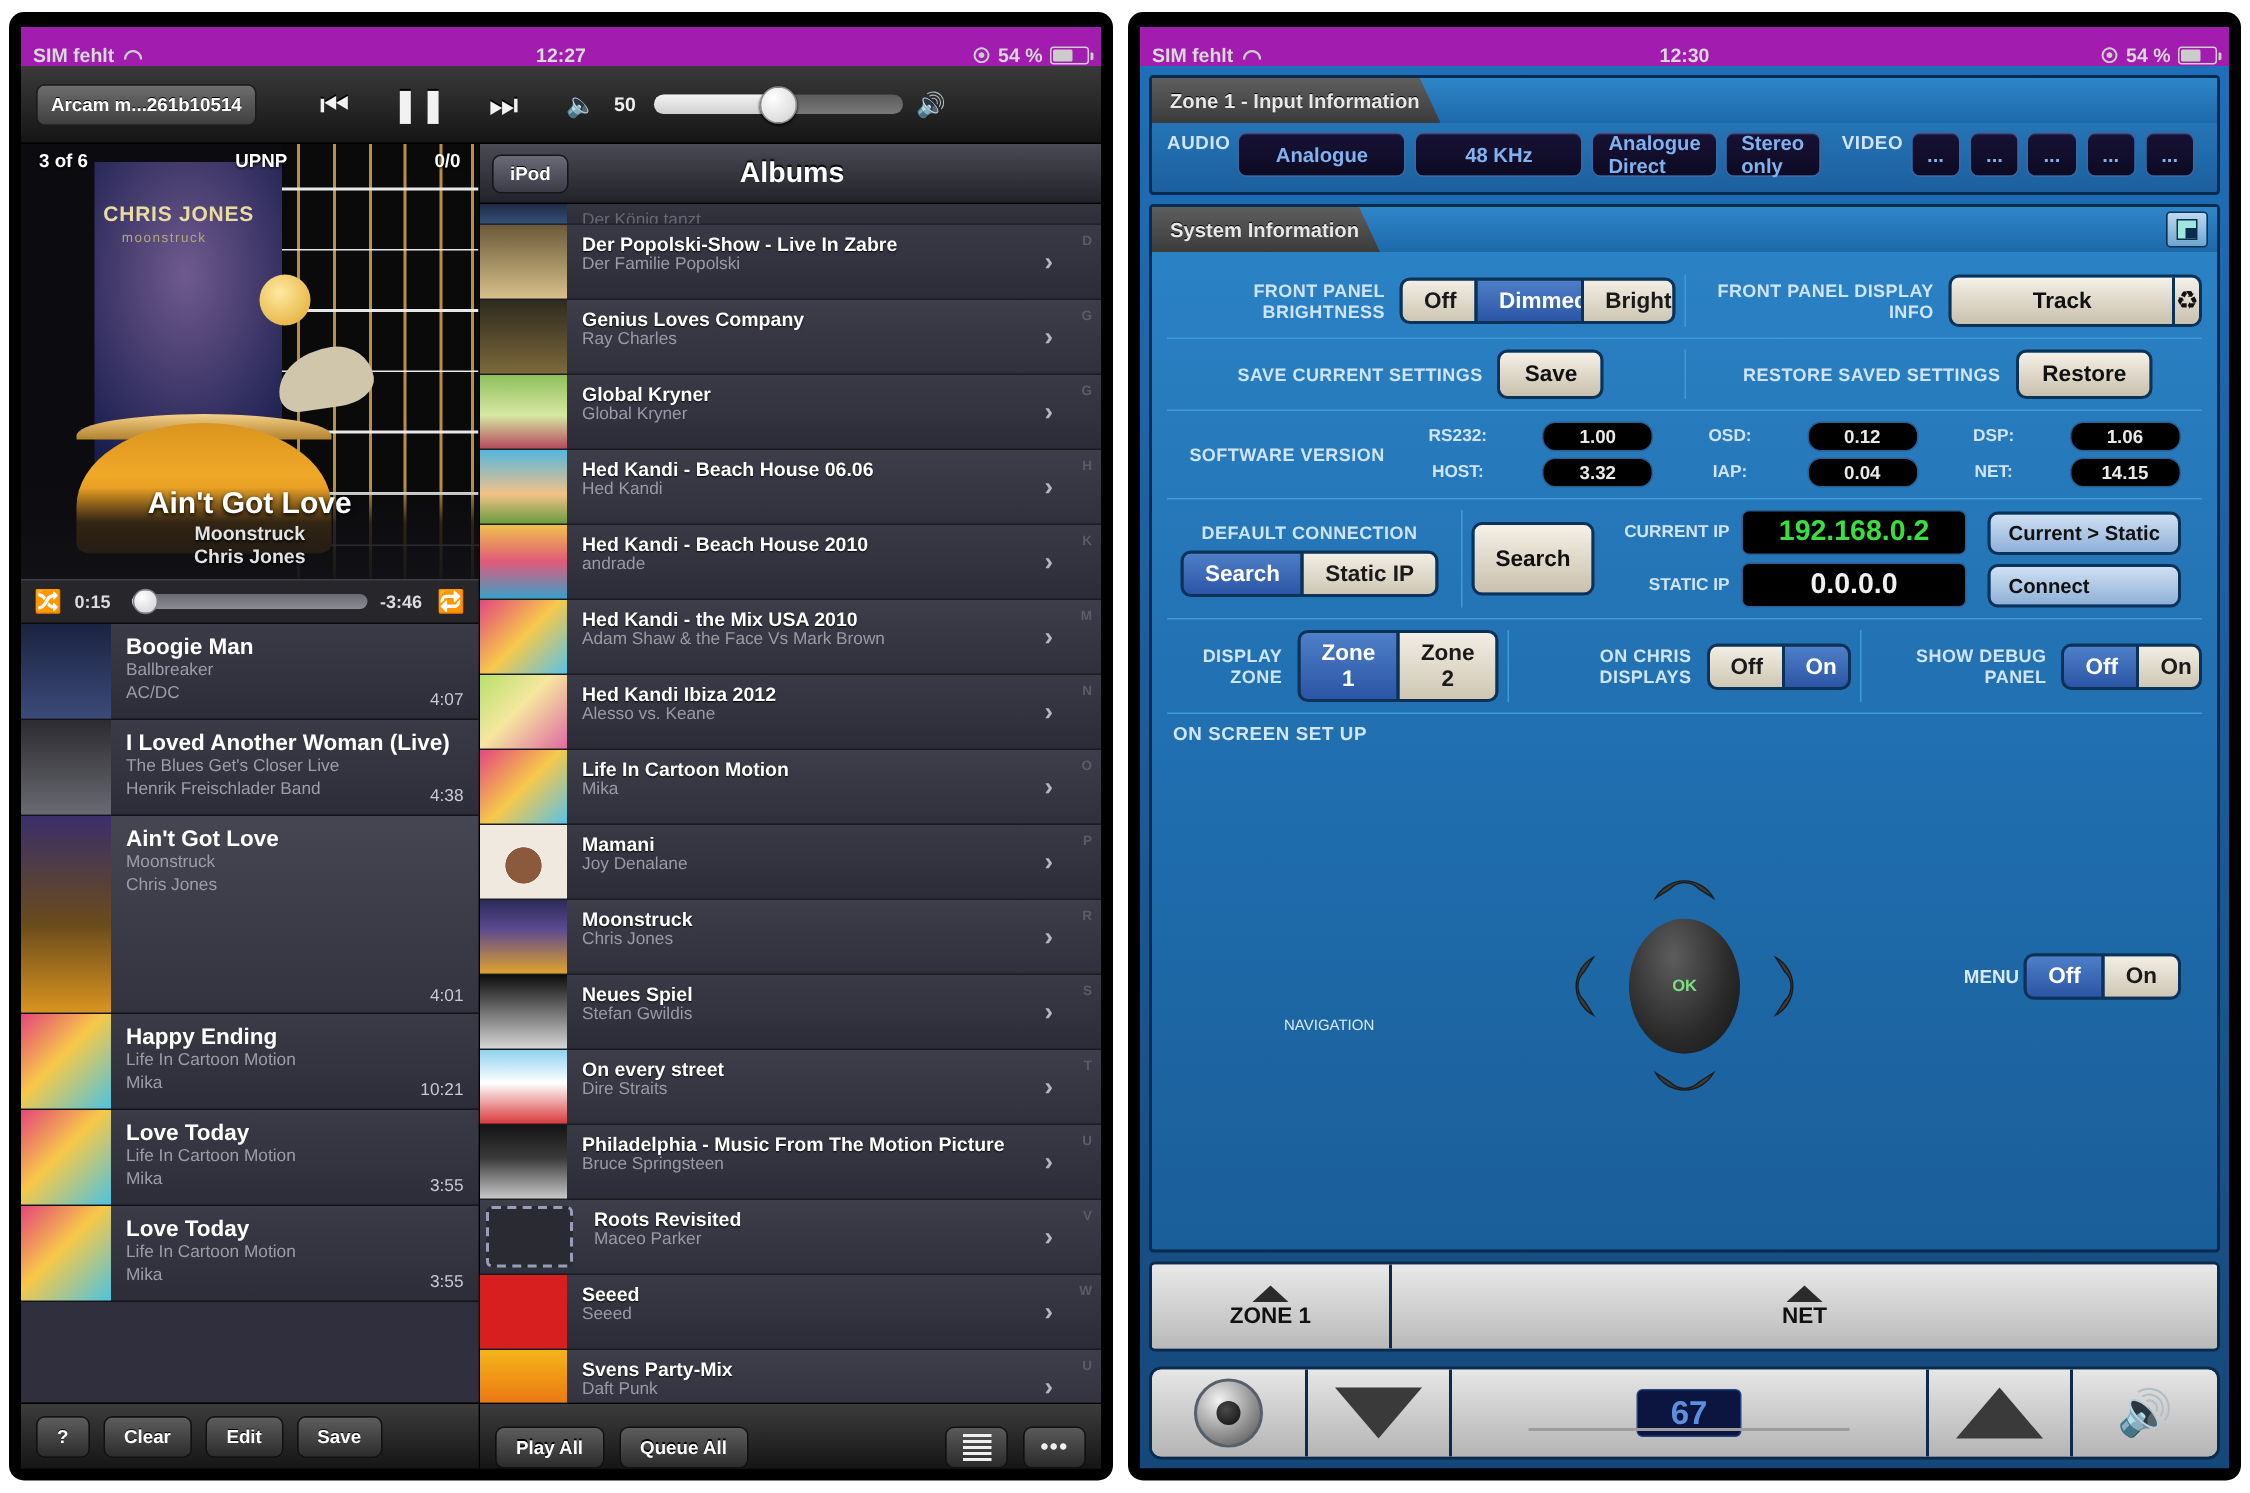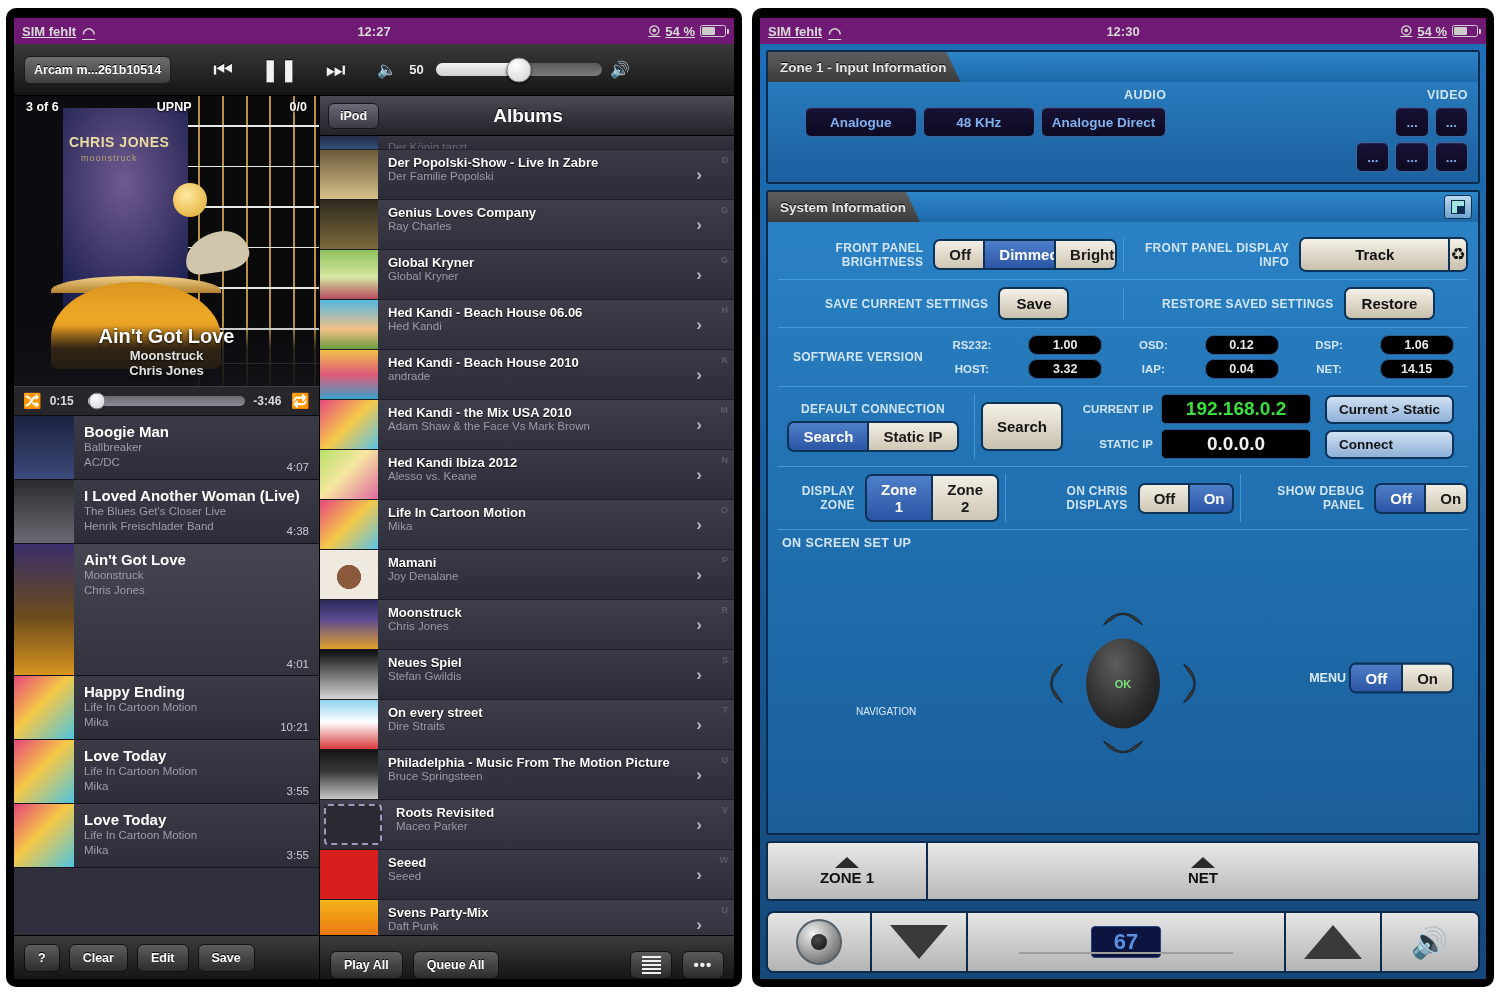--- a/index.html
+++ b/index.html
@@ -8,22 +8,22 @@
   .stage { position:relative; width:1500px; height:995px; background:#ffffff; }
 
   
   .ipad { position:absolute; border-radius:10px; background:#000; }
   .ipad-left  { left:6px;  top:8px;  width:736px;  height:979px; padding:10px 8px 8px 8px; }
   .ipad-right { left:752px; top:8px; width:742px; height:979px; padding:10px 8px 8px 8px; }
 
   .screen { width:100%; height:100%; overflow:hidden; position:relative; }
 
   
-  .statusbar { height:26px; background:#701a75; color:#d8d8d8; font-size:13px; font-weight:bold;
-               display:flex; align-items:center; padding:0 8px; position:relative;text-decoration:underline; }
+  .statusbar { height:26px; background:#a21caf; color:#d8d8d8; font-size:13px; font-weight:bold;
+               display:flex; align-items:flex-end; padding:0 8px; position:relative; }
   .sb-left { display:flex; align-items:center; gap:6px; }
   .sb-center { position:absolute; left:0; right:0; text-align:center; font-size:13px; }
   .sb-right { margin-left:auto; display:flex; align-items:center; gap:5px; position:relative; z-index:2;}
   .wifi-ico { display:inline-block; width:14px; height:11px; position:relative; }
   .wifi-ico::before{ content:"\25E0"; font-size:15px; line-height:11px; color:#ccc;}
   .batt { width:26px; height:12px; border:1.5px solid #ccc; border-radius:2.5px; position:relative; display:inline-block; }
   .batt::after { content:""; position:absolute; right:-4px; top:3px; width:2.5px; height:5px; background:#ccc; border-radius:0 1px 1px 0;}
   .batt i { position:absolute; left:1px; top:1px; bottom:1px; width:54%; background:#ccc; border-radius:1px; display:block;}
   .loc-ico { font-size:12px; color:#ccc; }
 
@@ -133,21 +133,21 @@
 
   .panel { border:2px solid #0b2b4e; border-radius:3px; position:relative; }
   .tabhdr { height:30px; background:linear-gradient(#2e86c9,#1d69aa); display:flex; align-items:center; position:relative;}
   .tab { height:30px; background:linear-gradient(#5e5e5e,#3b3b3b); color:#e8e8e8; font-size:13.5px; font-weight:bold;
          display:flex; align-items:center; padding:0 14px 0 12px; position:relative;
          clip-path:polygon(0 0, calc(100% - 14px) 0, 100% 100%, 0 100%); text-shadow:0 -1px 0 #000;}
 
   
   .zone1 { background:linear-gradient(#2b83c6,#1c5f9e); }
   .z1-body { padding:6px 10px 10px 10px; display:flex; gap:14px; }
-  .z1-col { display:flex; flex-direction:column; gap:5px;align-items:flex-end; }
+  .z1-col { display:flex; flex-direction:row; gap:5px; }
   .z1-lab { color:#cfe4f6; font-size:12.5px; font-weight:bold; letter-spacing:.4px; }
   .z1-row { display:flex; gap:6px; }
   .pill { background:linear-gradient(#171235,#0d0a22); border:1px solid #3c66a0; border-radius:6px;
           color:#7fb2ee; font-size:13.5px; font-weight:bold; height:30px; display:flex; align-items:center;
           justify-content:center; padding:0 10px; box-shadow:inset 0 1px 0 #2a2550; }
   .pill.wide { flex:1; }
 
   
   .sysinfo { flex:1; background:linear-gradient(#2b83c6,#1f6cac 60%, #1a5e99); display:flex; flex-direction:column; min-height:0;}
   .sys-save { position:absolute; right:6px; top:3px; width:28px; height:24px; border-radius:3px;
@@ -617,20 +617,23 @@
             <div class="tab">Zone 1 - Input Information</div>
           </div>
           <div class="z1-body">
             <div class="z1-col" style="flex:1.35">
               <div class="z1-lab">AUDIO</div>
               <div class="z1-row">
                 <div class="pill" style="min-width:112px">Analogue</div>
                 <div class="pill" style="min-width:112px">48 KHz</div>
                 <div class="pill wide">Analogue Direct</div>
               </div>
+              <div class="z1-row">
+                <div class="pill wide">Stereo only</div>
+              </div>
             </div>
             <div class="z1-col" style="flex:1">
               <div class="z1-lab">VIDEO</div>
               <div class="z1-row">
                 <div class="pill wide">...</div>
                 <div class="pill wide">...</div>
               </div>
               <div class="z1-row">
                 <div class="pill wide">...</div>
                 <div class="pill wide">...</div>

